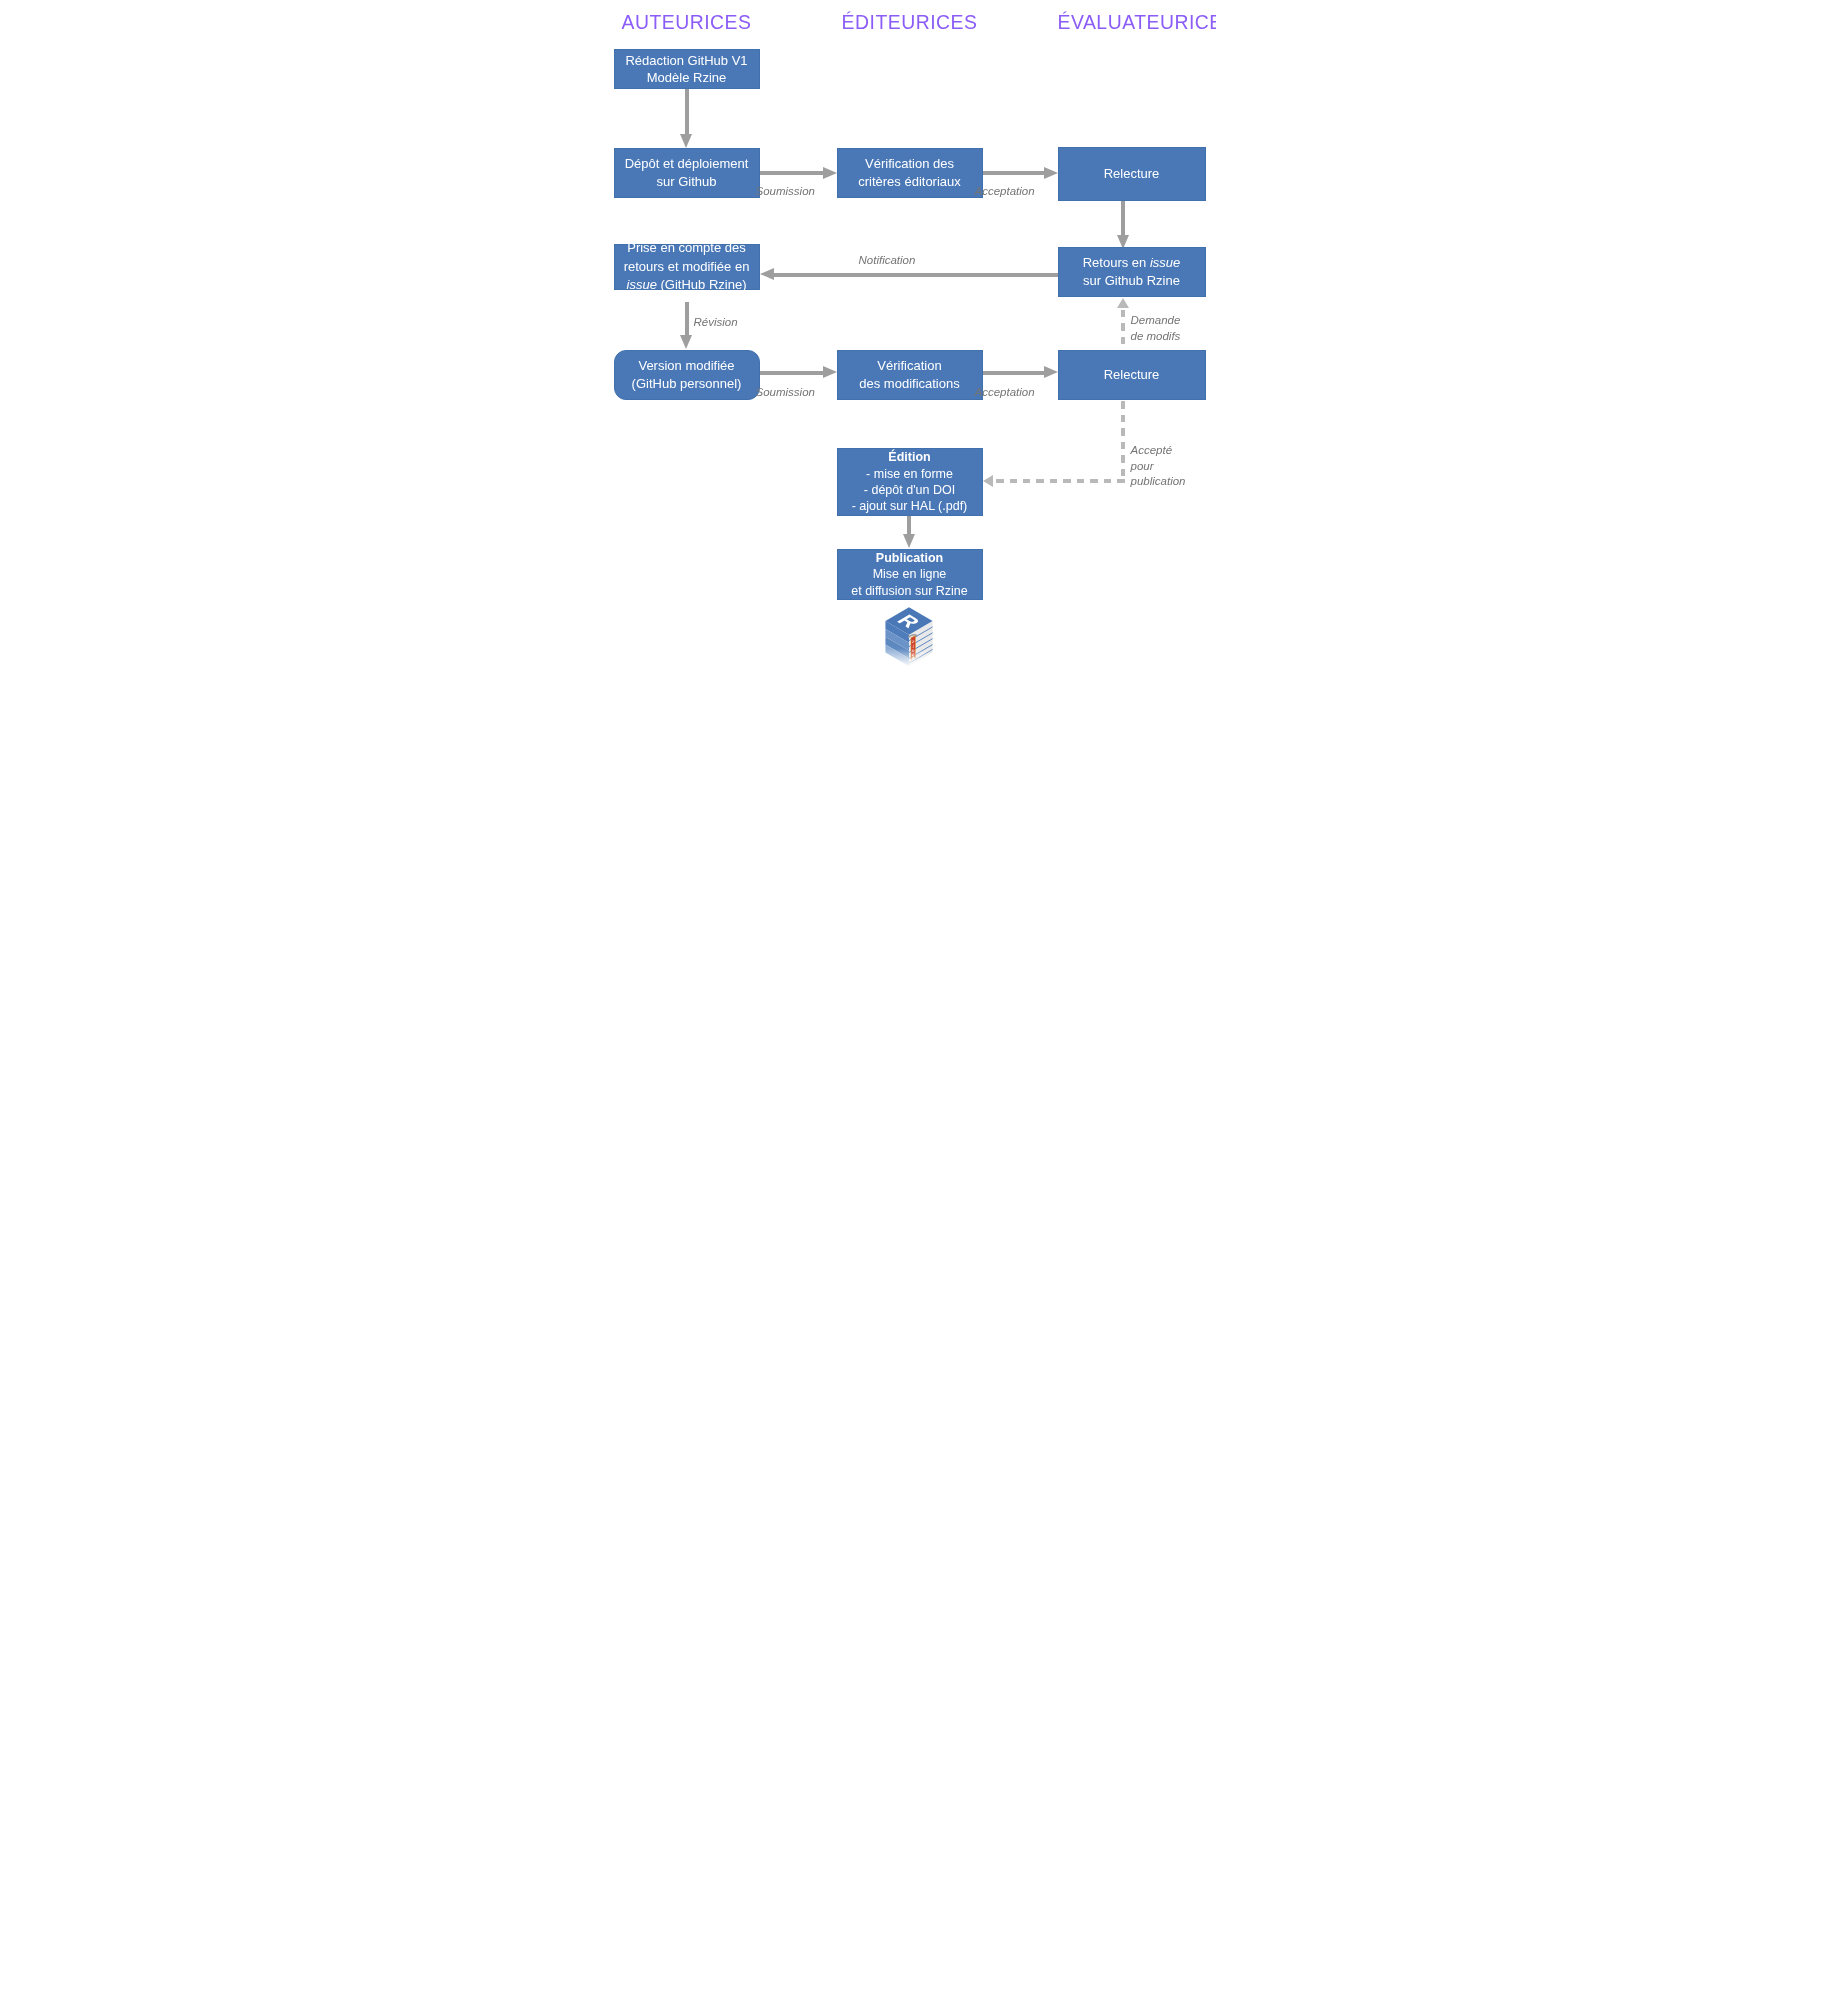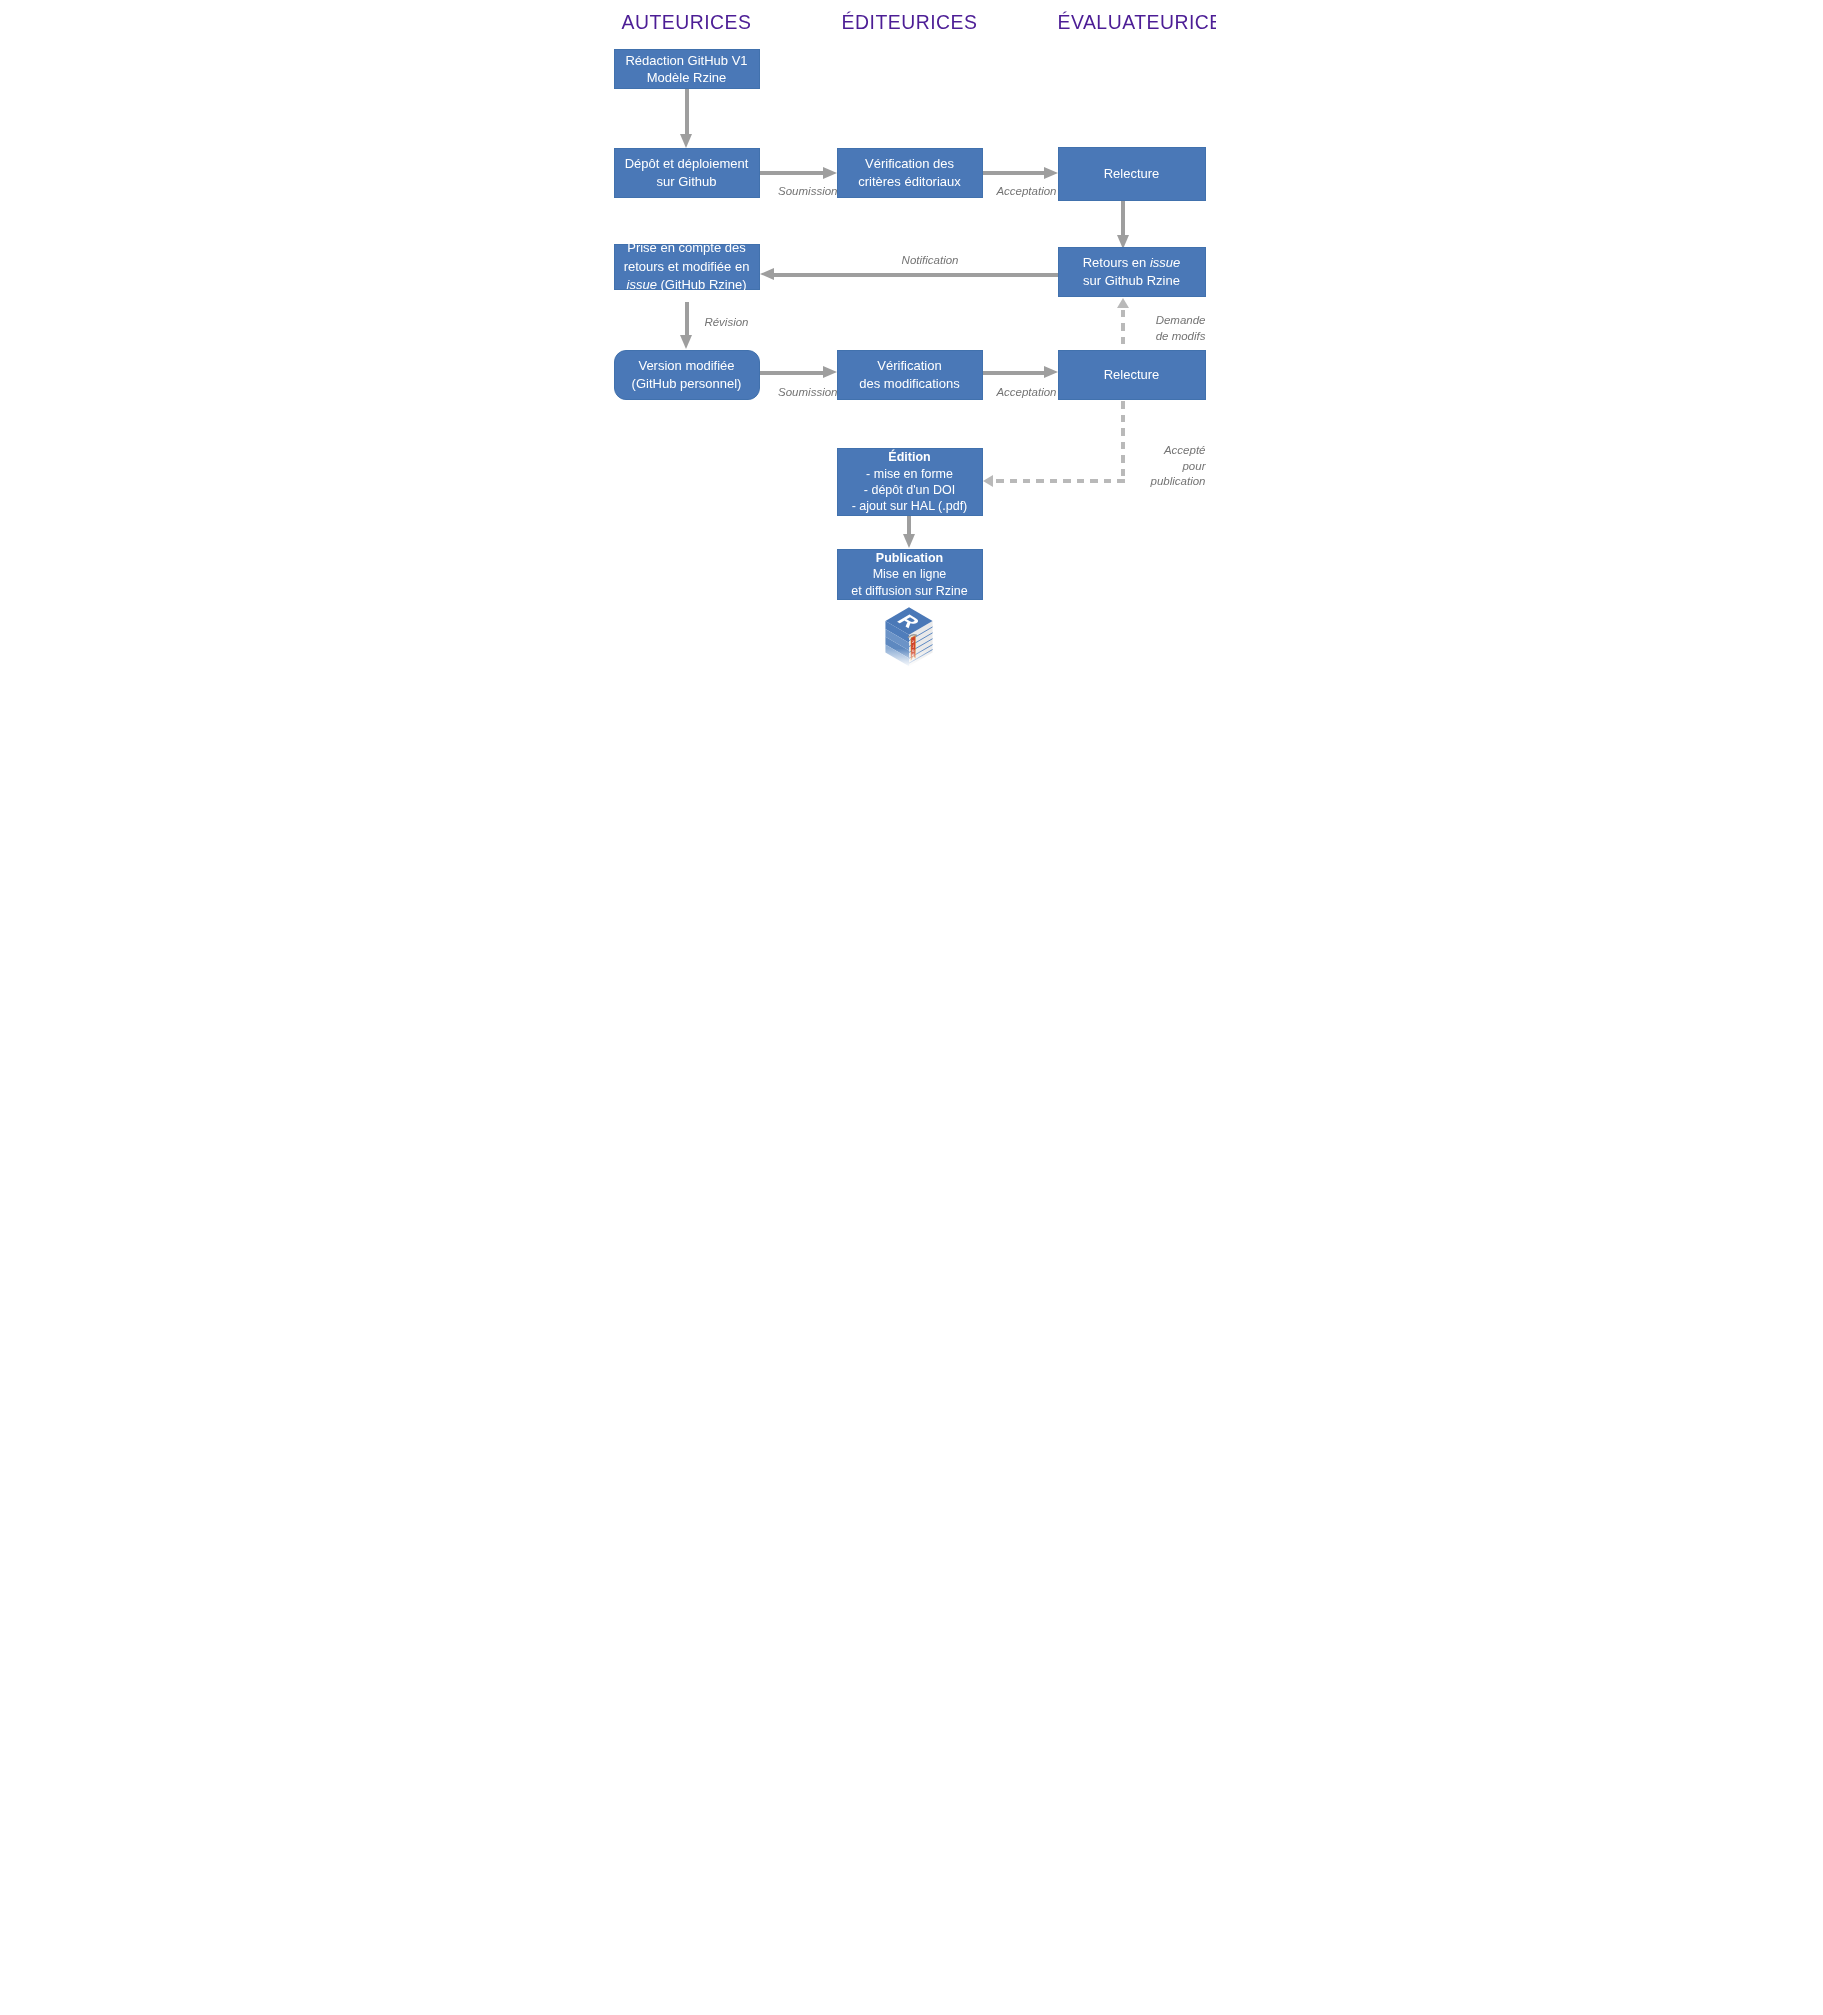--- a/index.html
+++ b/index.html
@@ -1,21 +1,21 @@
 <!DOCTYPE html>
 <html style="font-size:8px"><head>
 <meta charset="utf-8">
 <style>
   html,body{margin:0;padding:0;background:#ffffff;}
   body{font-family:"Liberation Sans","DejaVu Sans",sans-serif;}
   .canvas{position:relative;width:608px;height:672px;margin:0 auto;background:#fff;overflow:hidden;}
 
   
   .col-header{position:absolute;top:11px;height:23px;line-height:23px;
-    font-size:19.4px;color:#4c1d95;text-align:center;white-space:nowrap;letter-spacing:0.5px;}
+    font-size:19.4px;color:#8b5cf6;text-align:center;white-space:nowrap;letter-spacing:0.5px;}
 
   
   .box{position:absolute;background:#4a78b7;border:0.5px solid #4171ad;box-sizing:border-box;
     color:#ffffff;display:flex;flex-direction:column;justify-content:center;align-items:center;
     text-align:center;font-size:13px;line-height:18.4px;}
   .box .bold{font-weight:bold;}
   .box .it{font-style:italic;}
   .box.small-lh{line-height:16.4px;font-size:12.5px;justify-content:center;}
 
   
@@ -33,21 +33,21 @@
     background:repeating-linear-gradient(to bottom,#b9b9b9 0 7.5px,transparent 7.5px 13.5px);}
   .dash-h{position:absolute;height:4px;
     background:repeating-linear-gradient(to left,#b9b9b9 0 7.5px,transparent 7.5px 13.5px);}
   .dhead-up{position:absolute;width:0;height:0;border-left:6px solid transparent;
     border-right:6px solid transparent;border-bottom:10px solid #b9b9b9;}
   .dhead-left{position:absolute;width:0;height:0;border-top:6px solid transparent;
     border-bottom:6px solid transparent;border-right:10px solid #b9b9b9;}
 
   
   .flow-label{position:absolute;font-style:italic;color:#747474;font-size:11.5px;
-    text-align:right;line-height:14px;}
+    text-align:left;line-height:14px;}
   .flow-label.multi{line-height:16px;}
 
   .logo{position:absolute;left:274px;top:606px;width:54px;height:62px;}
 </style>
 </head>
 <body>
 
 <div class="canvas">
 
   <div class="col-header" style="left:6px;width:146px;">AUTEURICES</div>

